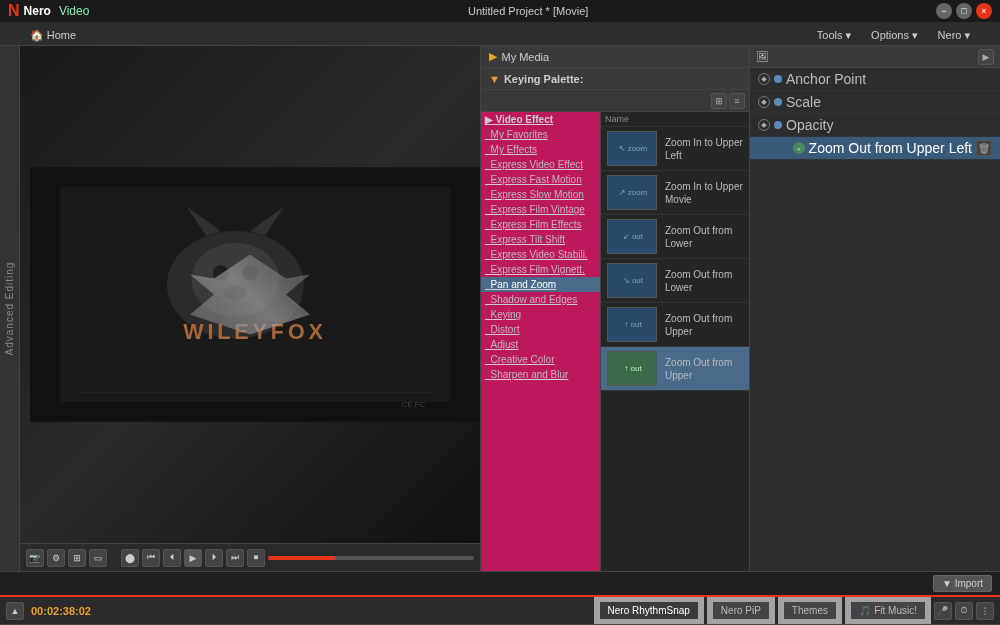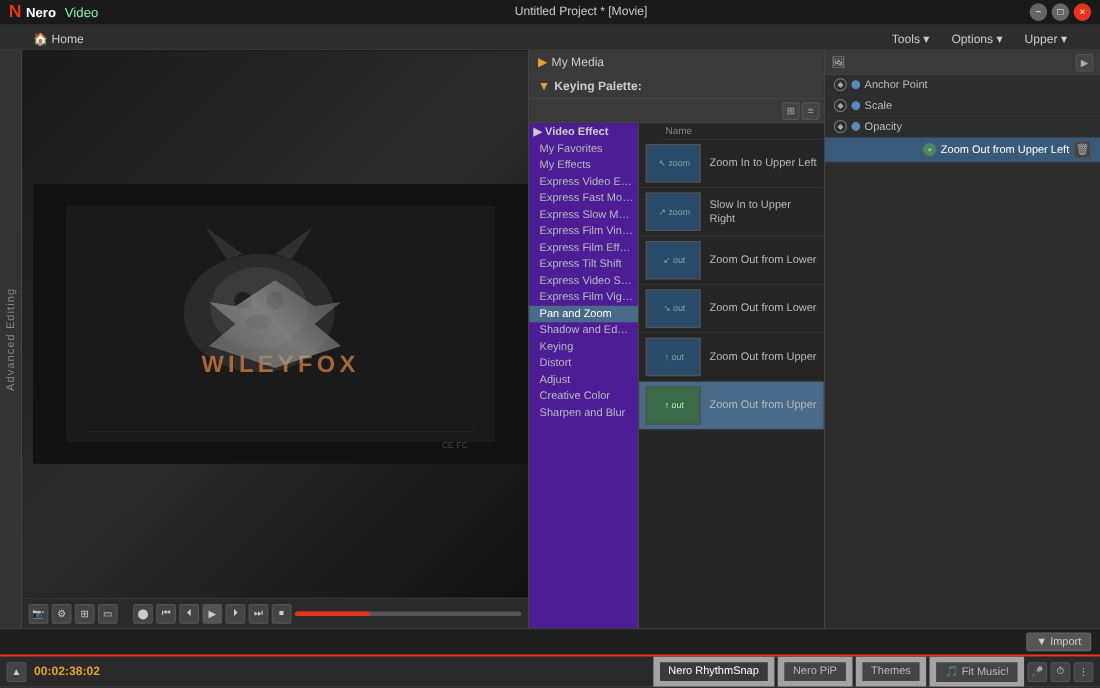--- a/index.html
+++ b/index.html
@@ -35,38 +35,38 @@
     #preview-controls { height: 28px; background: #2a2a2a; display: flex; align-items: center; padding: 0 6px; gap: 3px; border-top: 1px solid #444; }
     #preview-controls .ctrl-btn { width: 18px; height: 18px; background: #444; border: 1px solid #555; border-radius: 2px; display: flex; align-items: center; justify-content: center; cursor: pointer; font-size: 9px; color: #ccc; }
     #preview-controls .progress-bar { flex: 1; height: 4px; background: #555; border-radius: 2px; position: relative; }
     #preview-controls .progress-fill { width: 33%; height: 100%; background: #e8341c; border-radius: 2px; }
 
     
     #effect-panel { width: 270px; background: #2d2d2d; border-left: 1px solid #444; border-right: 1px solid #444; display: flex; flex-direction: column; }
     #my-media-bar { height: 22px; background: #3a3a3a; display: flex; align-items: center; padding: 0 8px; border-bottom: 1px solid #444; font-size: 11px; color: #ccc; }
     #effect-palette-bar { height: 22px; background: #3a3a3a; display: flex; align-items: center; padding: 0 8px; border-bottom: 1px solid #444; font-size: 11px; color: #ccc; font-weight: bold; }
     #effect-panel-body { display: flex; flex: 1; overflow: hidden; }
-    #effect-tree { width: 100px; background: #4c1d95; border-right: 1px solid #444; overflow-y: auto; font-size: 10px; }
+    #effect-tree { width: 120px; background: #be185d; border-right: 1px solid #444; overflow-y: auto; font-size: 10px; text-decoration: underline; }
     #effect-tree .tree-item { padding: 2px 4px; cursor: pointer; color: #bbb; white-space: nowrap; overflow: hidden; text-overflow: ellipsis; }
     #effect-tree .tree-item.selected { background: #4a6a8a; color: #fff; }
     #effect-tree .tree-item.category { color: #ccc; font-weight: bold; }
     #effect-grid { flex: 1; background: #252525; overflow-y: auto; }
     .effect-item { display: flex; align-items: center; padding: 4px 6px; border-bottom: 1px solid #333; cursor: pointer; gap: 8px; }
     .effect-item.selected { background: #4a6a8a; }
     .effect-thumb { width: 50px; height: 35px; background: #444; border: 1px solid #555; display: flex; align-items: center; justify-content: center; overflow: hidden; flex-shrink: 0; }
     .effect-name { font-size: 10px; color: #bbb; line-height: 1.3; }
 
     
     #properties-panel { width: 250px; background: #2d2d2d; display: flex; flex-direction: column; }
     #properties-header { height: 22px; background: #3a3a3a; display: flex; align-items: center; padding: 0 6px; border-bottom: 1px solid #444; font-size: 10px; color: #ccc; gap: 4px; }
     #properties-list { flex: 1; overflow-y: auto; }
     .prop-item { display: flex; align-items: center; padding: 3px 8px; border-bottom: 1px solid #333; gap: 4px; }
     .prop-item .prop-icon { width: 12px; height: 12px; border: 1px solid #777; border-radius: 50%; display: flex; align-items: center; justify-content: center; font-size: 7px; color: #aaa; flex-shrink: 0; }
     .prop-item .prop-dot { width: 8px; height: 8px; background: #888; border-radius: 50%; flex-shrink: 0; }
-    .prop-item .prop-name { font-size: 10px; color: #bbb; flex: 1; }
+    .prop-item .prop-name { font-size: 14px; color: #bbb; flex: 1; }
     .prop-item.active { background: #3a5a7a; }
     .prop-item.active .prop-name { color: #fff; }
 
     
     #bottom-bar { height: 24px; background: #1f1f1f; display: flex; align-items: center; justify-content: flex-end; padding: 0 8px; border-top: 1px solid #444; }
     .import-btn { background: #555; border: 1px solid #666; color: #ccc; padding: 2px 8px; font-size: 10px; cursor: pointer; border-radius: 2px; }
 
     
     #timeline { height: 210px; background: #252525; border-top: 2px solid #e8341c; display: flex; flex-direction: column; }
     #timeline-toolbar { height: 28px; background: #2a2a2a; display: flex; align-items: center; padding: 0 6px; gap: 3px; border-bottom: 1px solid #444; overflow: hidden; }
@@ -95,21 +95,21 @@
     <button class="win-btn max">□</button>
     <button class="win-btn close">×</button>
   </div>
 </div>
 
 <div id="menu-bar">
   <div class="menu-item">🏠 Home</div>
   <div style="flex:1"></div>
   <div class="menu-item">Tools ▾</div>
   <div class="menu-item">Options ▾</div>
-  <div class="menu-item">Upper ▾</div>
+  <div class="menu-item">Nero ▾</div>
 </div>
 
 <div id="main">
 
   <div id="left-sidebar">
     <div class="rotated">Advanced Editing</div>
   </div>
 
   <div id="preview">
     <div id="preview-video">
@@ -187,38 +187,38 @@
         <div class="tree-item selected">&nbsp;&nbsp;Pan and Zoom</div>
         <div class="tree-item">&nbsp;&nbsp;Shadow and Edges</div>
         <div class="tree-item">&nbsp;&nbsp;Keying</div>
         <div class="tree-item">&nbsp;&nbsp;Distort</div>
         <div class="tree-item">&nbsp;&nbsp;Adjust</div>
         <div class="tree-item">&nbsp;&nbsp;Creative Color</div>
         <div class="tree-item">&nbsp;&nbsp;Sharpen and Blur</div>
       </div>
 
       <div id="effect-grid">
-        <div style="padding:2px 4px; font-size:9px; color:#888; border-bottom:1px solid #333;margin-left:20px;">Name</div>
+        <div style="padding:2px 4px; font-size:9px; color:#888; border-bottom:1px solid #333;">Name</div>
         <div class="effect-item">
           <div class="effect-thumb">
             <svg width="50" height="35">
                 <rect width="50" height="35" fill="#2a4a6a"></rect>
                 <text x="25" y="20" text-anchor="middle" font-size="8" fill="#7aa">↖ zoom</text>
               </svg>
           </div>
           <div class="effect-name">Zoom In to Upper Left</div>
         </div>
         <div class="effect-item">
           <div class="effect-thumb">
             <svg width="50" height="35">
                 <rect width="50" height="35" fill="#2a4a6a"></rect>
                 <text x="25" y="20" text-anchor="middle" font-size="8" fill="#7aa">↗ zoom</text>
               </svg>
           </div>
-          <div class="effect-name">Slow In to Upper Right</div>
+          <div class="effect-name">Zoom In to Upper Movie</div>
         </div>
         <div class="effect-item">
           <div class="effect-thumb">
             <svg width="50" height="35">
                 <rect width="50" height="35" fill="#2a4a6a"></rect>
                 <text x="25" y="20" text-anchor="middle" font-size="8" fill="#7aa">↙ out</text>
               </svg>
           </div>
           <div class="effect-name">Zoom Out from Lower</div>
         </div>

